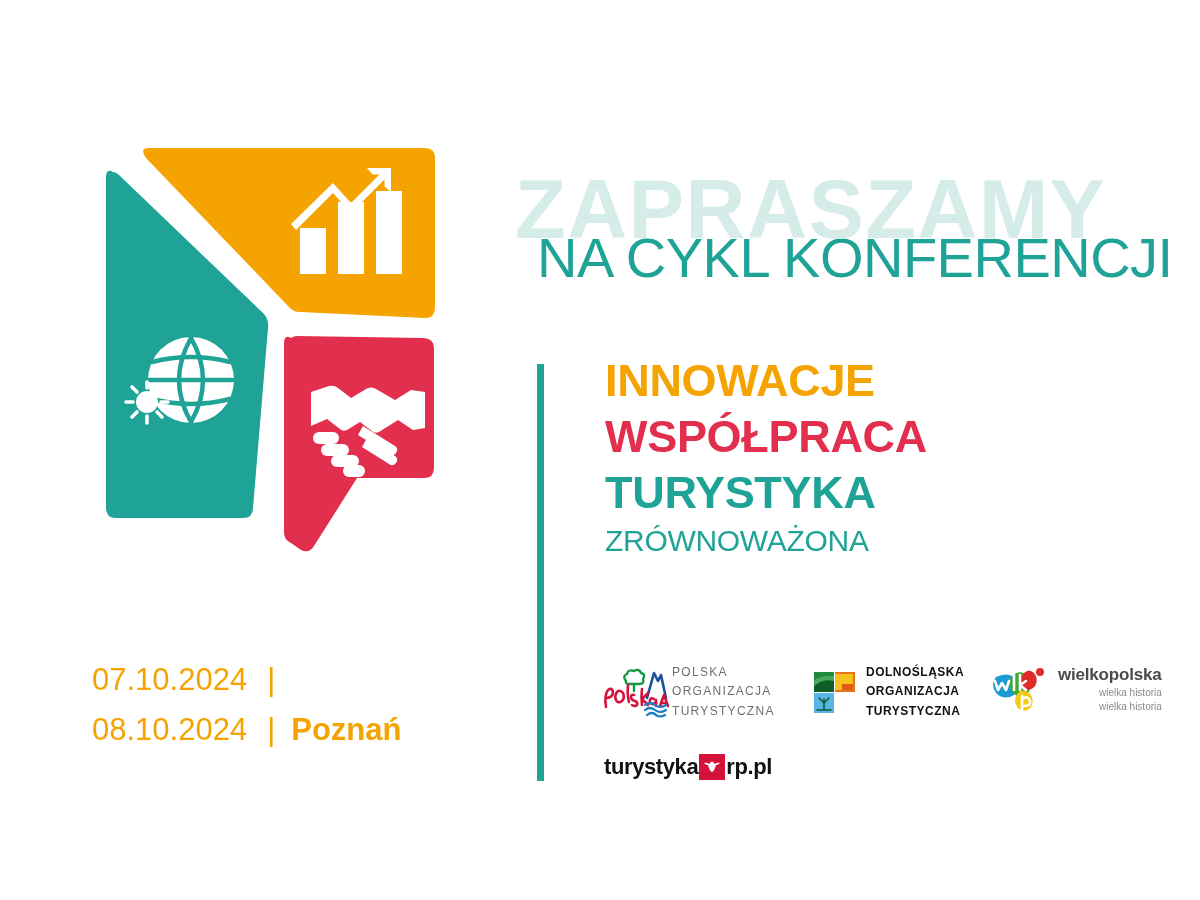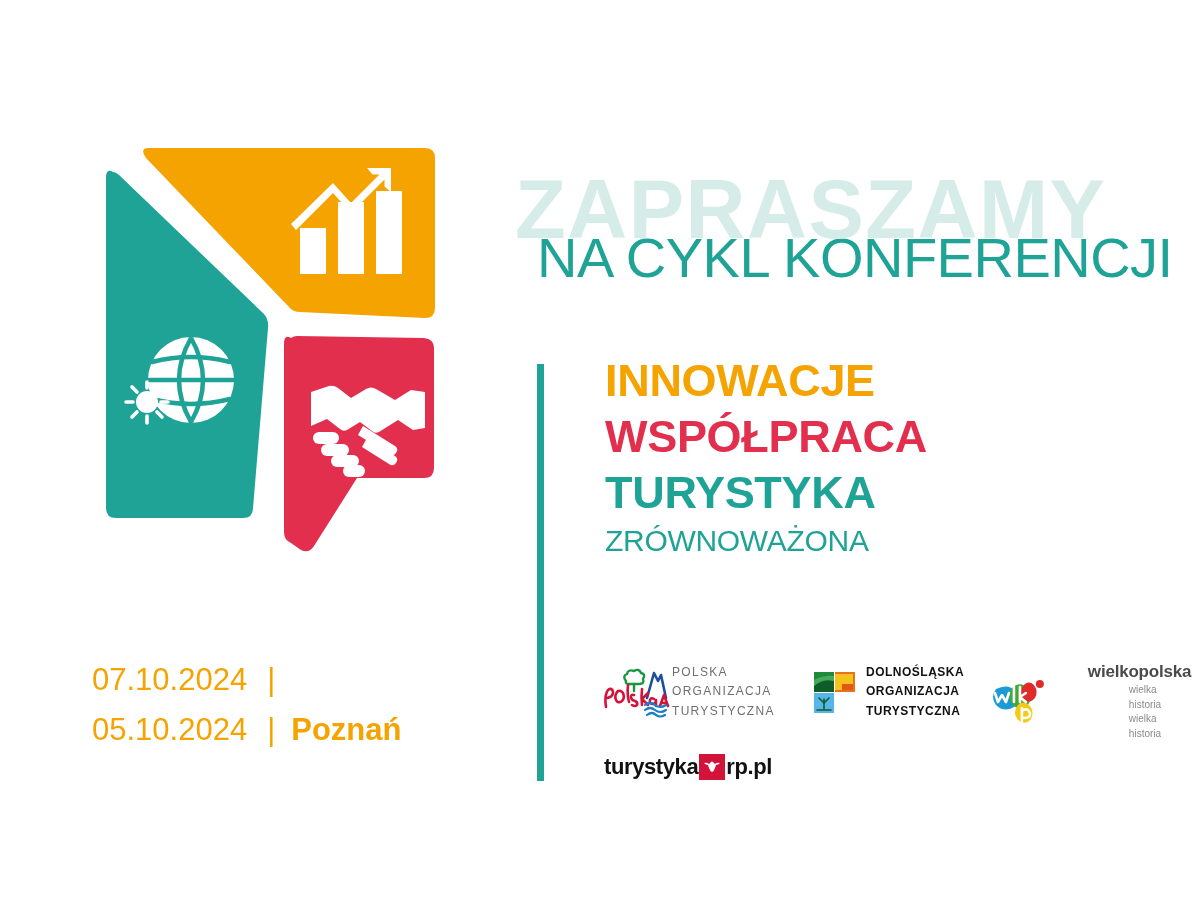--- a/index.html
+++ b/index.html
@@ -90,21 +90,21 @@
 
   
   #partners {
     position:absolute;
     left:598px; top:655px;
     width:580px; height:75px;
   }
   .partner { position:absolute; display:flex; align-items:center; }
   #partner-pot  { left:0px;   top:8px; }
   #partner-dot  { left:214px; top:8px; }
-  #partner-wlkp { left:390px; top:8px;gap:30px; }
+  #partner-wlkp { left:390px; top:8px; }
 
   .pot-text {
     color:#6f6f6f;
     font-size:12px;
     font-weight:400;
     letter-spacing:1.3px;
     line-height:1.62;
   }
   .dot-text {
     margin-left:10px;
@@ -225,21 +225,21 @@
   <div class="theme-line l3">TURYSTYKA</div>
   <div class="theme-line l4">ZRÓWNOWAŻONA</div>
 </div>
 
 <div id="dates">
   <div class="date-row">
     <span class="date-value">07.10.2024</span>
     <span class="date-sep">|</span>
   </div>
   <div class="date-row">
-    <span class="date-value">05.10.2024</span>
+    <span class="date-value">08.10.2024</span>
     <span class="date-sep">|</span>
     <span class="date-city">Poznań</span>
   </div>
 </div>
 
 <div id="partners">
 
   <div class="partner" id="partner-pot">
     <svg width="74" height="54" viewBox="0 0 74 54">
 

